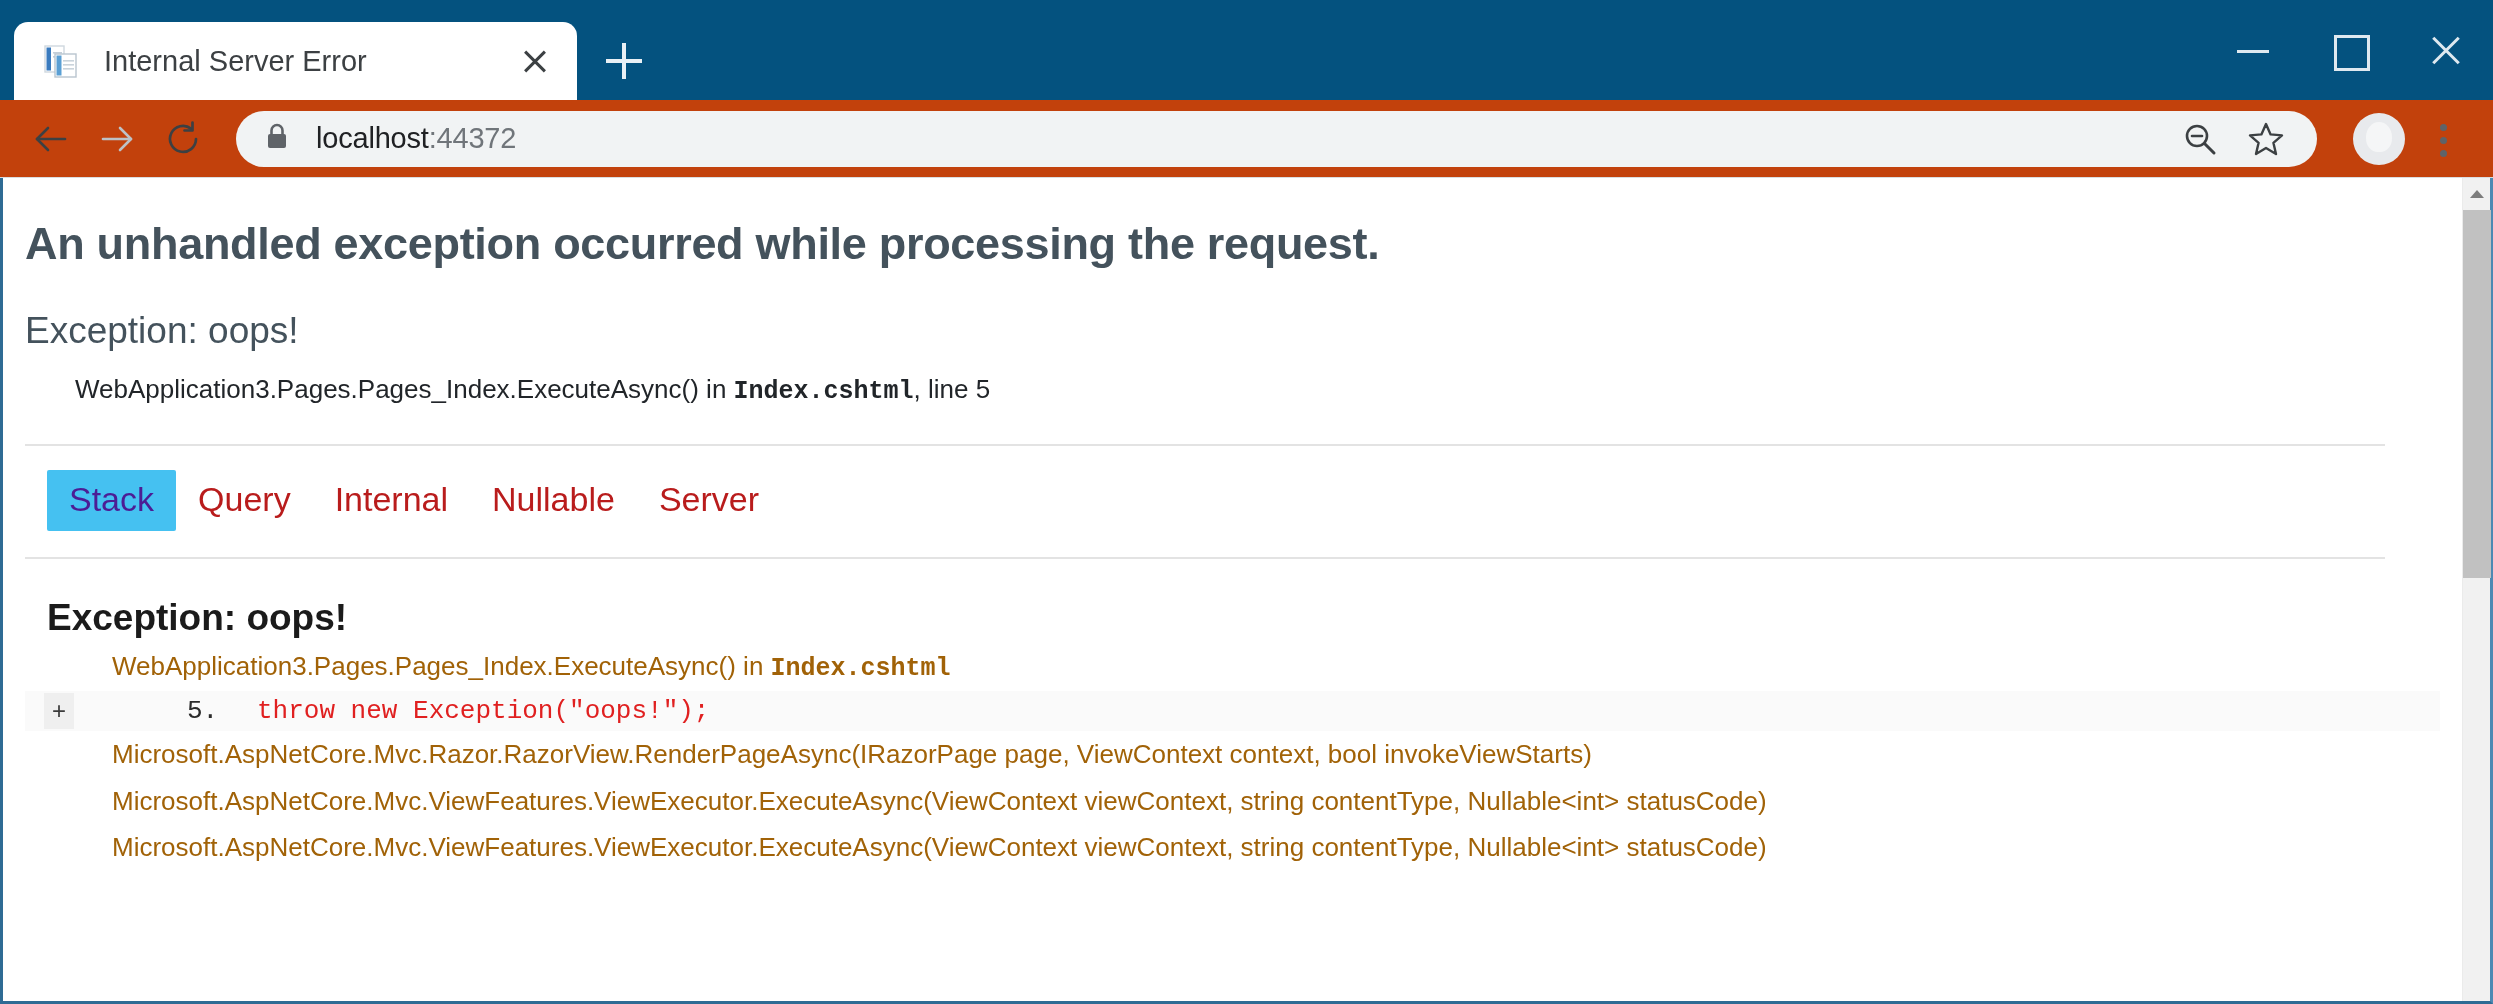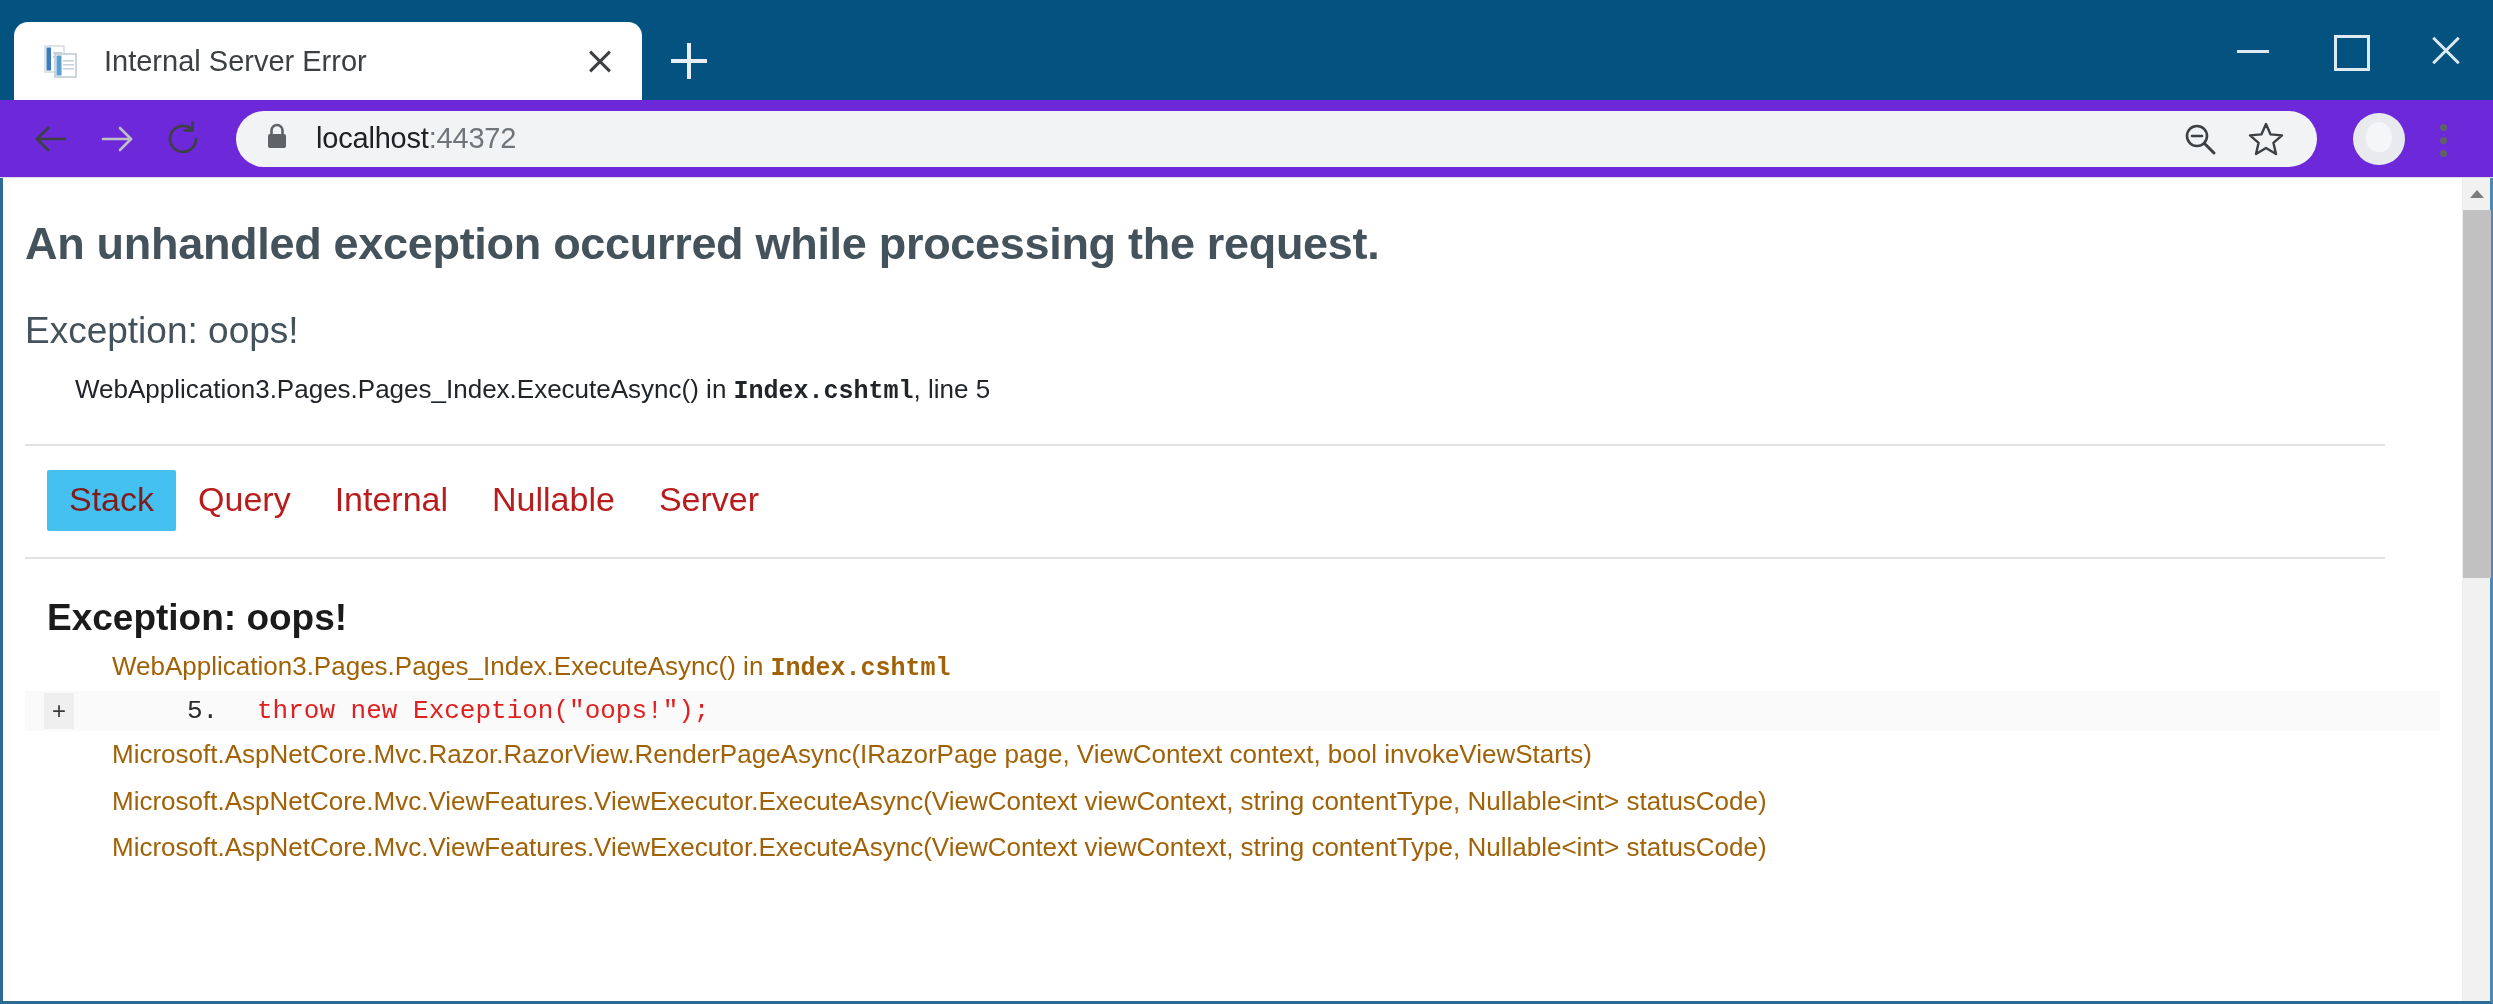--- a/index.html
+++ b/index.html
@@ -34,21 +34,21 @@
     display: flex;
     align-items: flex-end;
     height: 100px;
     padding-left: 14px;
   }
   .tab {
     position: relative;
     display: flex;
     align-items: center;
     height: 78px;
-    width: 628px;
+    width: 563px;
     background: #ffffff;
     border-radius: 14px 14px 0 0;
     padding: 0 22px 0 30px;
   }
   .tab-favicon {
     flex: 0 0 34px;
     height: 34px;
     margin-right: 26px;
     position: relative;
   }
@@ -119,21 +119,21 @@
     left: 31px; top: 49px; width: 36px; height: 3px;
     background: #dfe9f0;
   }
   .wc-close::before { transform: rotate(45deg); }
   .wc-close::after  { transform: rotate(-45deg); }
 
   
   #toolbar {
     flex: 0 0 78px;
     height: 78px;
-    background: #6d28d9;
+    background: #c2410c;
     display: flex;
     align-items: center;
     padding: 0 22px 0 18px;
     border-bottom: 1px solid #dadce0;
   }
   .navbtn {
     width: 66px; height: 66px;
     position: relative;
     flex: 0 0 66px;
     cursor: pointer;
@@ -286,21 +286,21 @@
   .ptab {
     font-size: 34px;
     color: #b91c1c;
     padding: 10px 22px 12px 22px;
     cursor: pointer;
     white-space: nowrap;
     border-radius: 2px;
   }
   .ptab.active {
     background: #45c1f1;
-    color: #7f1d1d;
+    color: #4c1d95;
   }
   #stack-title {
     font-size: 37px;
     font-weight: bold;
     color: #1b1b1b;
     margin: 38px 0 0 22px;
   }
   #frames { margin-top: 4px; }
   .frame {
     font-size: 26px;

